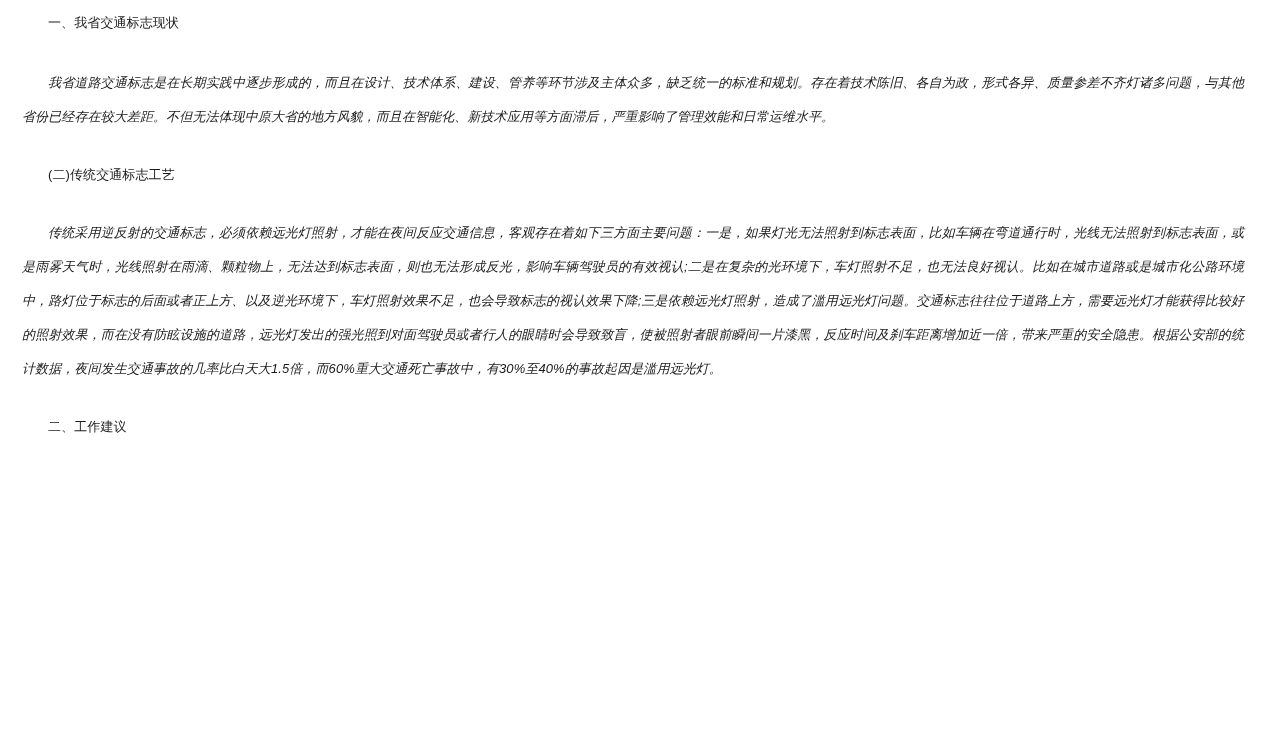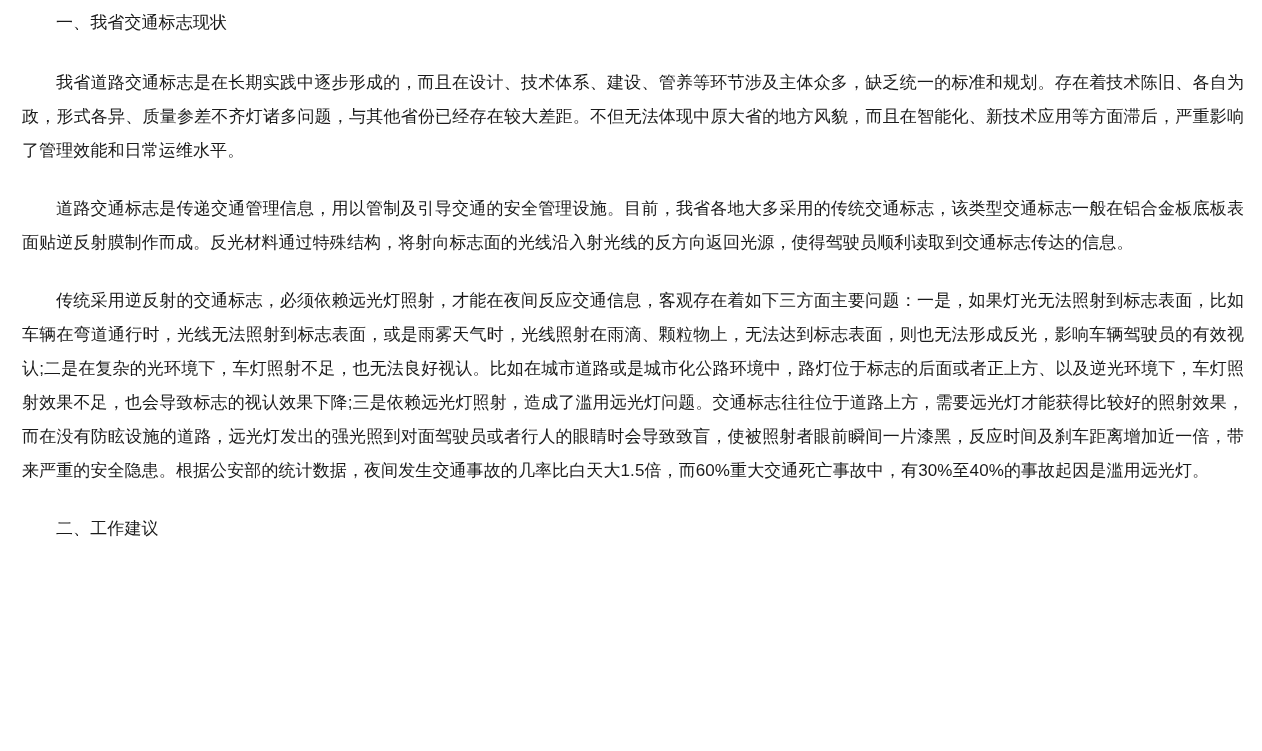--- a/index.html
+++ b/index.html
@@ -13,29 +13,30 @@
     font-family: "Liberation Sans", sans-serif;
     color: #1a1a1a;
     overflow: hidden;
   }
   #doc {
     box-sizing: border-box;
     width: 1262px;
     padding: 6px 18px 0 22px;
   }
   .para {
-    font-size: 17px;
+    font-size: 13px;
     line-height: 34px;
     text-align: justify;
     text-justify: inter-ideograph;
     margin: 0 0 14px 0;
     letter-spacing: 0.1px;
   }
   .indent-1 {
     text-indent: 2em;
+    font-style: italic;
   }
   .indent-heading {
     text-indent: 2em;
   }
   .sub-heading {
     text-indent: 2em;
   }
   .top-heading {
     margin-top: 0;
     margin-bottom: 26px;
@@ -47,21 +48,21 @@
 </head>
 <body>
 
 <div id="doc">
 
   <p class="para indent-heading top-heading">一、我省交通标志现状</p>
 
 
   <p class="para indent-1 gap-big">我省道路交通标志是在长期实践中逐步形成的，而且在设计、技术体系、建设、管养等环节涉及主体众多，缺乏统一的标准和规划。存在着技术陈旧、各自为政，形式各异、质量参差不齐灯诸多问题，与其他省份已经存在较大差距。不但无法体现中原大省的地方风貌，而且在智能化、新技术应用等方面滞后，严重影响了管理效能和日常运维水平。</p>
 
+  <p class="para sub-heading gap-big">(二)传统交通标志工艺</p>
 
-  <p class="para indent-1 gap-big">道路交通标志是传递交通管理信息，用以管制及引导交通的安全管理设施。目前，我省各地大多采用的传统交通标志，该类型交通标志一般在铝合金板底板表面贴逆反射膜制作而成。反光材料通过特殊结构，将射向标志面的光线沿入射光线的反方向返回光源，使得驾驶员顺利读取到交通标志传达的信息。</p>
 
 
   <p class="para indent-1 gap-big">传统采用逆反射的交通标志，必须依赖远光灯照射，才能在夜间反应交通信息，客观存在着如下三方面主要问题：一是，如果灯光无法照射到标志表面，比如车辆在弯道通行时，光线无法照射到标志表面，或是雨雾天气时，光线照射在雨滴、颗粒物上，无法达到标志表面，则也无法形成反光，影响车辆驾驶员的有效视认;二是在复杂的光环境下，车灯照射不足，也无法良好视认。比如在城市道路或是城市化公路环境中，路灯位于标志的后面或者正上方、以及逆光环境下，车灯照射效果不足，也会导致标志的视认效果下降;三是依赖远光灯照射，造成了滥用远光灯问题。交通标志往往位于道路上方，需要远光灯才能获得比较好的照射效果，而在没有防眩设施的道路，远光灯发出的强光照到对面驾驶员或者行人的眼睛时会导致致盲，使被照射者眼前瞬间一片漆黑，反应时间及刹车距离增加近一倍，带来严重的安全隐患。根据公安部的统计数据，夜间发生交通事故的几率比白天大1.5倍，而60%重大交通死亡事故中，有30%至40%的事故起因是滥用远光灯。</p>
 
   <p class="para indent-heading">二、工作建议</p>
 
 </div>
 
 </body></html>

